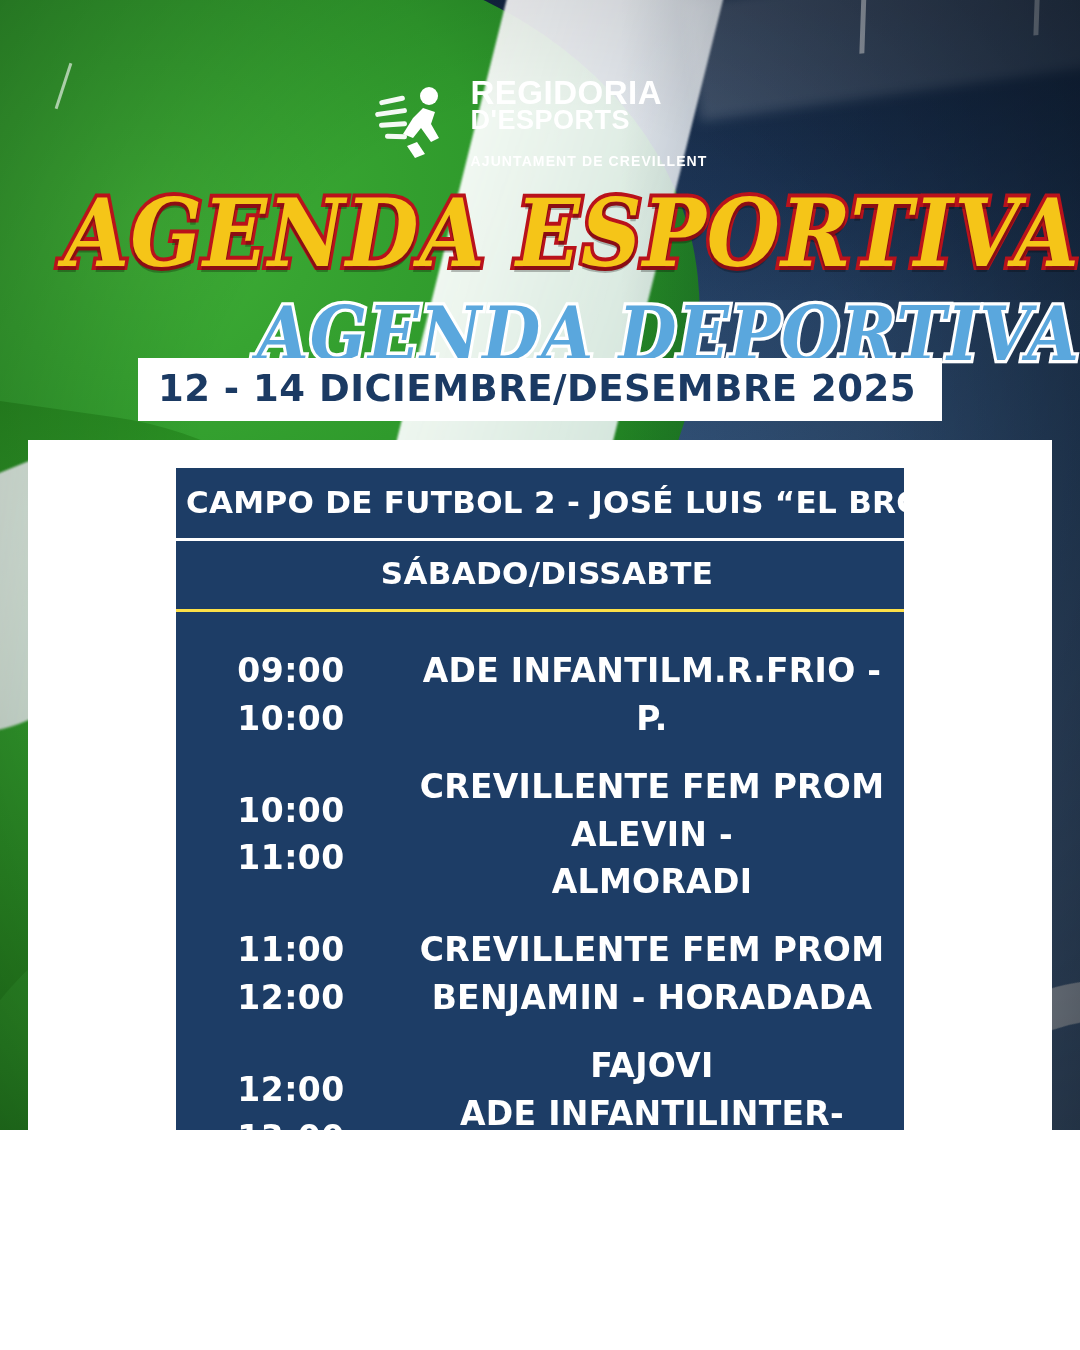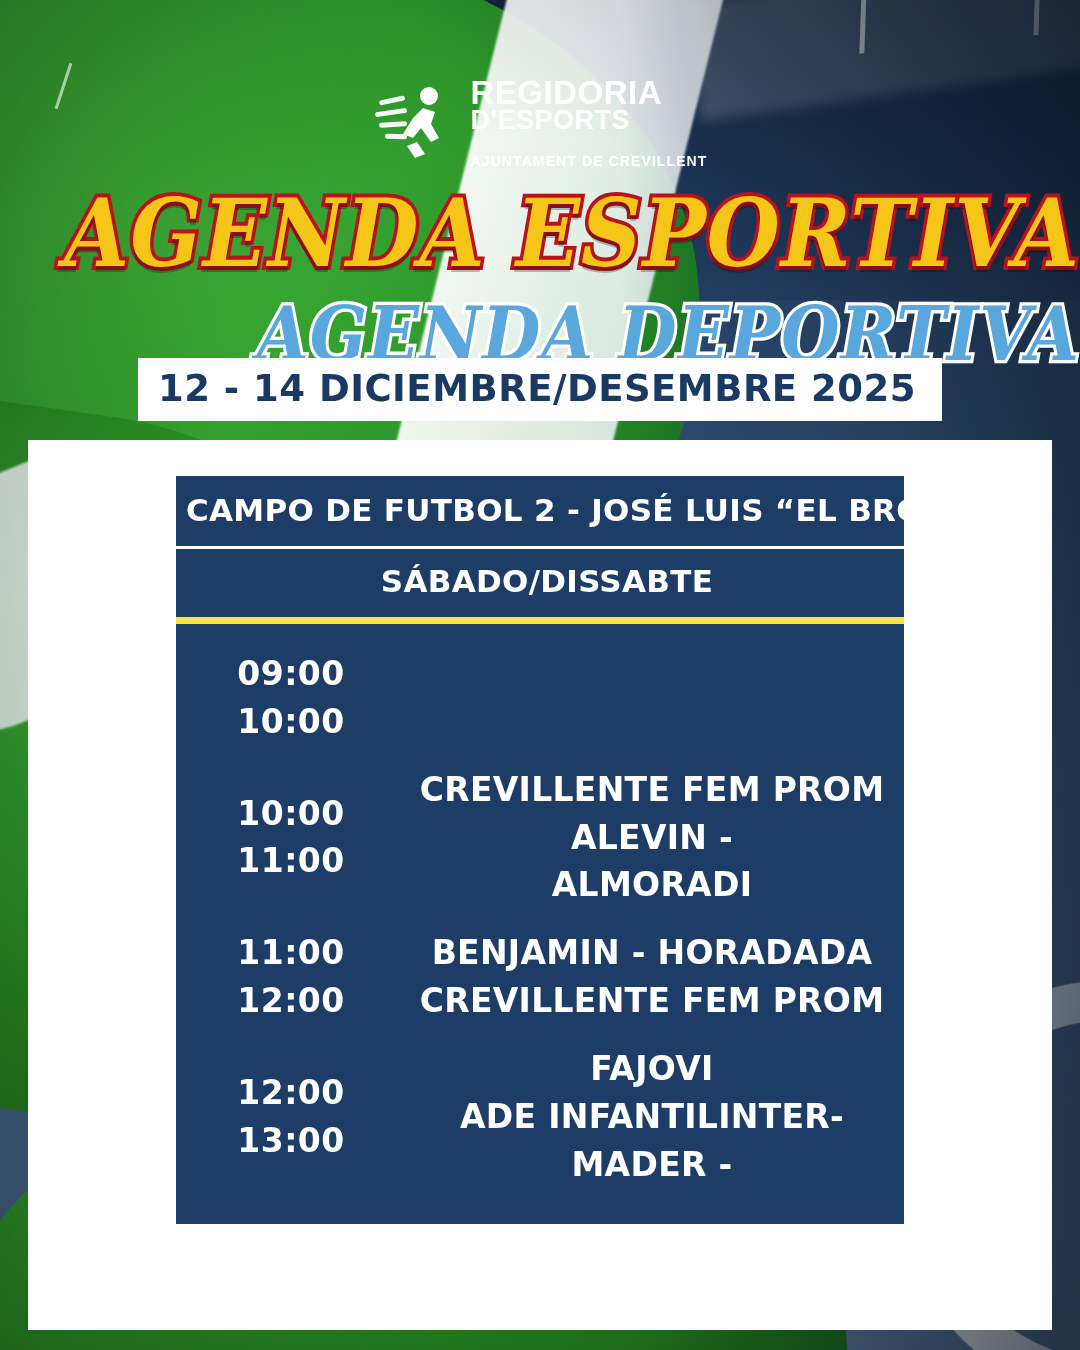--- a/index.html
+++ b/index.html
@@ -7,21 +7,21 @@
   html, body {
     width: 1080px;
     height: 1350px;
     overflow: hidden;
     font-family: "Liberation Sans", sans-serif;
   }
 
   #poster {
     position: relative;
     width: 1080px;
-    height: 1350px;
+    height: 1130px;
     background: #701a75;
     overflow: hidden;
   }
 
   
   .bg-base {
     position: absolute; inset: 0;
     background:
       linear-gradient(160deg, #2e4a6e 0%, #27456b 30%, #395a80 55%, #4d6a8d 75%, #5e7c9e 100%);
   }
@@ -212,21 +212,20 @@
     height: 890px;
     background: #ffffff;
   }
 
   
   .sched {
     position: absolute;
     left: 176px;
     top: 468px;
     width: 728px;
-    margin-top: 8px;
   }
   .row-venue {
     background: #1d3d66;
     color: #ffffff;
     text-align: center;
     font-family: "DejaVu Sans", sans-serif;
     font-size: 31px;
     font-weight: 700;
     letter-spacing: 0.3px;
     padding: 16px 10px 18px 10px;
@@ -238,22 +237,22 @@
     text-align: center;
     font-family: "DejaVu Sans", sans-serif;
     font-size: 31px;
     font-weight: 700;
     letter-spacing: 0.3px;
     padding: 14px 10px 18px 24px;
     border-top: 3px solid #ffffff;
   }
   .match-body {
     background: #1d3d66;
-    border-top: 7px solid #fde047;
-    padding: 16px 0 26px 0;
+    border-top: 3px solid #fde047;
+    padding: 25px 0 26px 0;
   }
   .match-row {
     display: flex;
     align-items: center;
     padding: 10px 0 10px 0;
   }
   .m-time {
     width: 230px;
     flex: none;
     text-align: center;
@@ -331,42 +330,43 @@
     <div class="row-venue">CAMPO DE FUTBOL 2  - JOSÉ LUIS “EL BRONCO”</div>
     <div class="row-day">SÁBADO/DISSABTE</div>
     <div class="match-body">
 
       <div class="match-row">
         <div class="m-time">
           <div>09:00</div>
           <div>10:00</div>
         </div>
         <div class="m-teams">
+          <div>ADE INFANTILM.R.FRIO - P.</div>
         </div>
       </div>
 
       <div class="match-row">
         <div class="m-time">
           <div>10:00</div>
           <div>11:00</div>
         </div>
         <div class="m-teams">
           <div>CREVILLENTE FEM PROM  ALEVIN -</div>
           <div>ALMORADI</div>
         </div>
       </div>
 
       <div class="match-row">
         <div class="m-time">
           <div>11:00</div>
           <div>12:00</div>
         </div>
         <div class="m-teams">
+          <div>CREVILLENTE FEM PROM</div>
           <div>BENJAMIN - HORADADA</div>
-          <div>CREVILLENTE FEM PROM</div>
         </div>
       </div>
 
       <div class="match-row">
         <div class="m-time">
           <div>12:00</div>
           <div>13:00</div>
         </div>
         <div class="m-teams">
           <div>FAJOVI</div>

